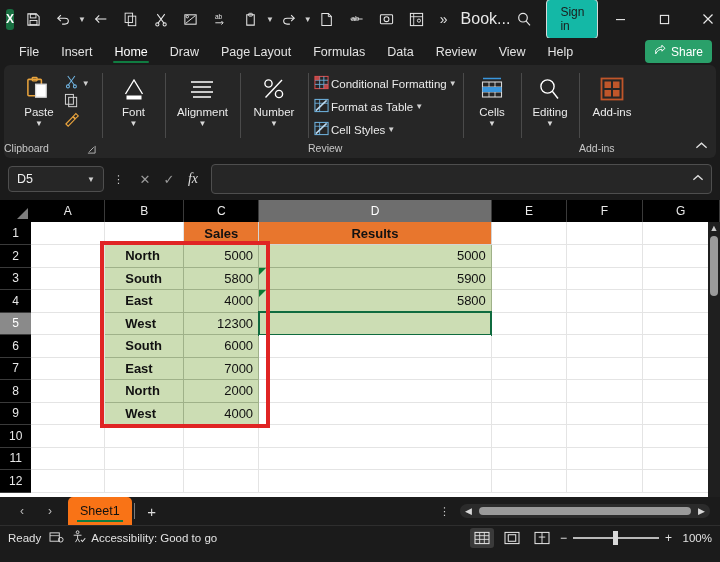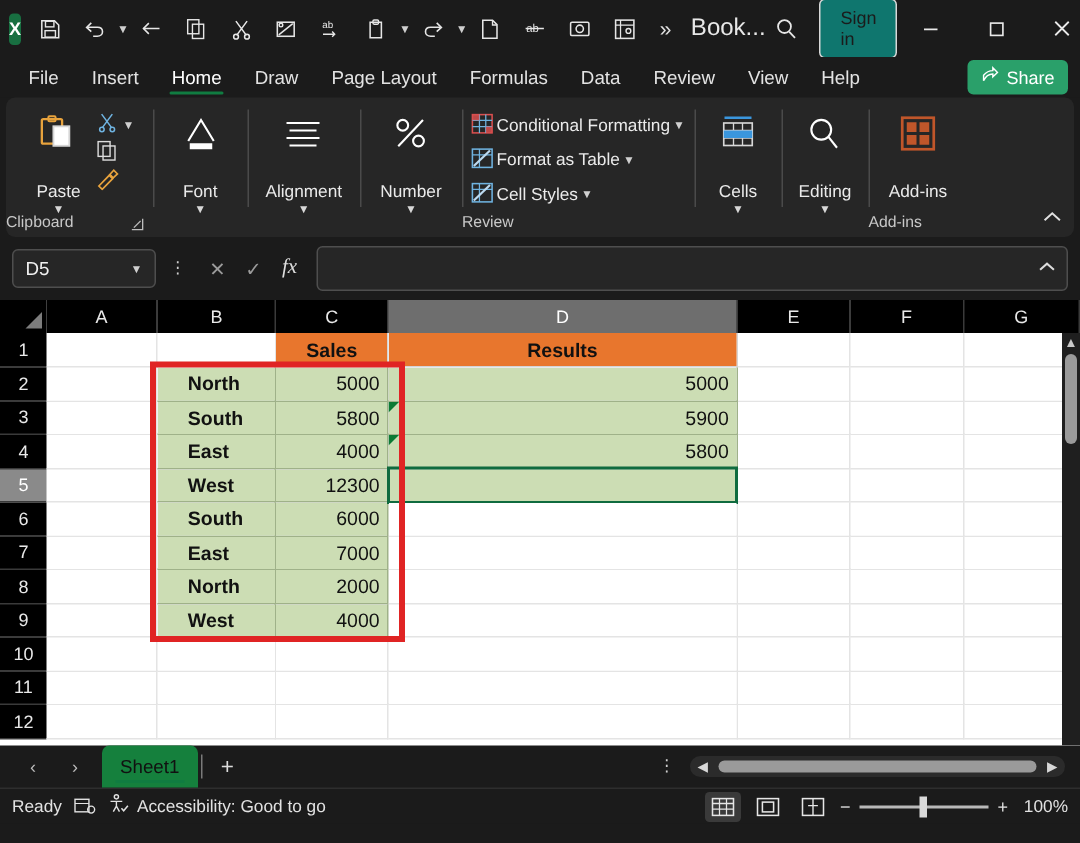--- a/index.html
+++ b/index.html
@@ -27,21 +27,21 @@
   .xl-logo {
     width: 21px; height: 21px; background: #186f41; border-radius: 3px;
     display: flex; align-items: center; justify-content: center;
     color: #fff; font-weight: bold; font-size: 12px; font-family: "Liberation Sans", sans-serif;
     margin-right: 4px;
   }
   .tb-overflow { color:#e0e0e0; font-size: 14px; padding: 0 8px; letter-spacing: -1px; }
   .tb-book { color:#e8e8e8; font-size: 16px; padding: 0 6px; white-space: nowrap; }
   .tb-search { width: 34px; display:flex; align-items:center; justify-content:center; }
   .signin {
-    background: #0f766e; color: #1b1b1b; font-size: 12px; border-radius: 4px;
+    background: #14b8a6; color: #1b1b1b; font-size: 12px; border-radius: 4px;
     padding: 5px 13px; margin-left: 14px; border: 1px solid #d8d8d8;
   }
   .wincontrols { margin-left: auto; display: flex; align-items: center; height: 38px; }
   .wc { width: 44px; height: 38px; display: flex; align-items: center; justify-content: center;
         color: #e9e9e9; font-size: 13px; }
 
   
   .tabsbar {
     height: 27px; background: #1b1b1b; display: flex; align-items: flex-end;
     padding-left: 8px; position: relative;
@@ -71,21 +71,21 @@
   .rgroup + .rgroup::before {
     content:""; position: absolute; left: 0; top: 8px; bottom: 20px; width: 1px; background: #4a4a4a;
   }
   .grp-label { position: absolute; bottom: 4px; left: 0; right: 0; text-align: left;
                font-size: 10.5px; color: #c8c8c8; }
   .grp-dialog { position:absolute; bottom: 2px; right: 6px; color:#bdbdbd; font-size:9px; }
 
   .big-btn { display:flex; flex-direction: column; align-items:center; justify-content: flex-start;
              color:#eaeaea; font-size: 11.5px; padding: 4px 10px 0 10px; }
   .big-btn .ic { height: 30px; display:flex; align-items:center; justify-content:center; }
-  .big-btn .lbl { margin-top: 18px; line-height: 13px; }
+  .big-btn .lbl { margin-top: 2px; line-height: 13px; }
   .big-btn .cv { font-size: 8px; line-height: 10px; color:#d8d8d8; }
 
   .small-row { display:flex; align-items:center; gap:2px; color:#eaeaea; font-size:11.5px;
                height: 23px; padding: 0 6px; white-space: nowrap; }
   .small-row .cv { font-size: 8px; color:#d0d0d0; }
 
   
   .fbar { height: 42px; display: flex; align-items: center; padding: 0 8px; gap: 6px; }
   .namebox {
     width: 96px; height: 26px; background: #262626; border: 1px solid #4e4e4e;
@@ -141,21 +141,21 @@
   .vscroll .up { color:#c9c9c9; font-size: 9px; text-align:center; line-height: 12px; }
   .vscroll .thumb { position:absolute; top: 14px; left: 2px; width: 8px; height: 60px;
                     background: #9a9a9a; border-radius: 4px; }
 
   
   .sheetbar { height: 28px; background: #1b1b1b; display: flex; align-items: center;
               padding-left: 8px; gap: 0; }
   .nav-arrow { width: 28px; height: 28px; display:flex; align-items:center; justify-content:center;
                color:#bdbdbd; font-size: 12px; }
   .sheet-tab {
-    background: #15803d; color: #111; font-size: 12.5px; padding: 4px 12px 5px 12px;
+    background: #f97316; color: #111; font-size: 12.5px; padding: 4px 12px 5px 12px;
     border-radius: 5px 5px 0 0; position: relative; margin-left: 4px; height: 28px;
     display:flex; align-items:center;
   }
   .sheet-tab::after {
     content:""; position:absolute; left: 9px; right: 9px; bottom: 3px; height: 2px; background: #107c41;
   }
   .tab-sep { width:1px; height: 16px; background:#7a7a7a; margin: 0 2px; }
   .addsheet { width: 30px; height: 28px; display:flex; align-items:center; justify-content:center;
               color:#dcdcdc; font-size: 15px; }
   .hdots { margin-left: auto; color:#cfcfcf; font-size: 11px; line-height: 7px; padding: 0 10px; }

